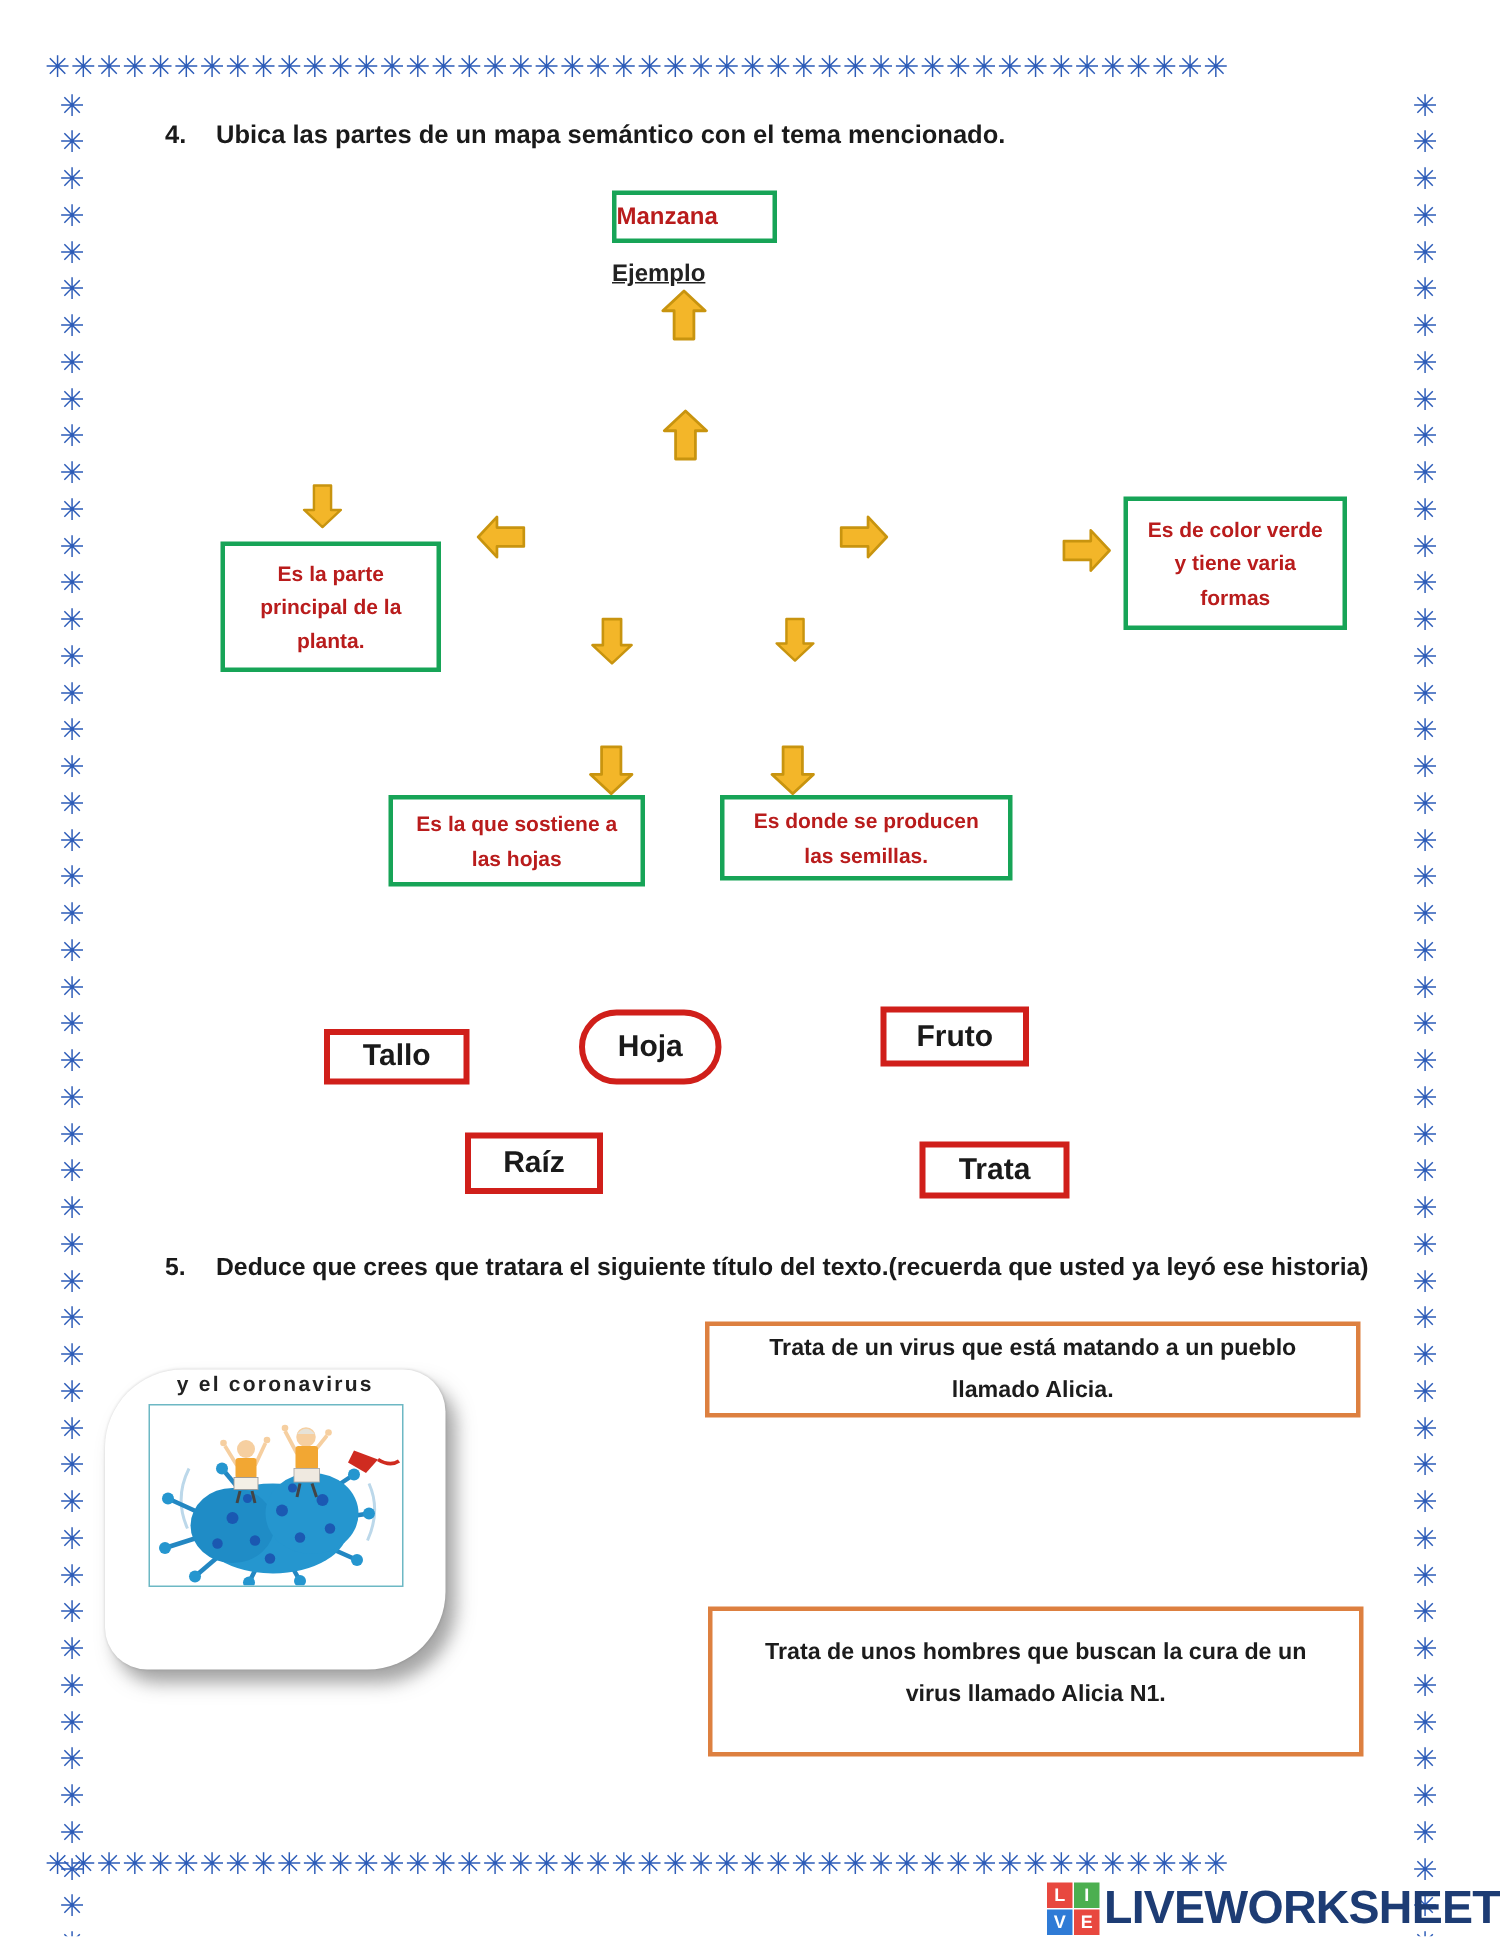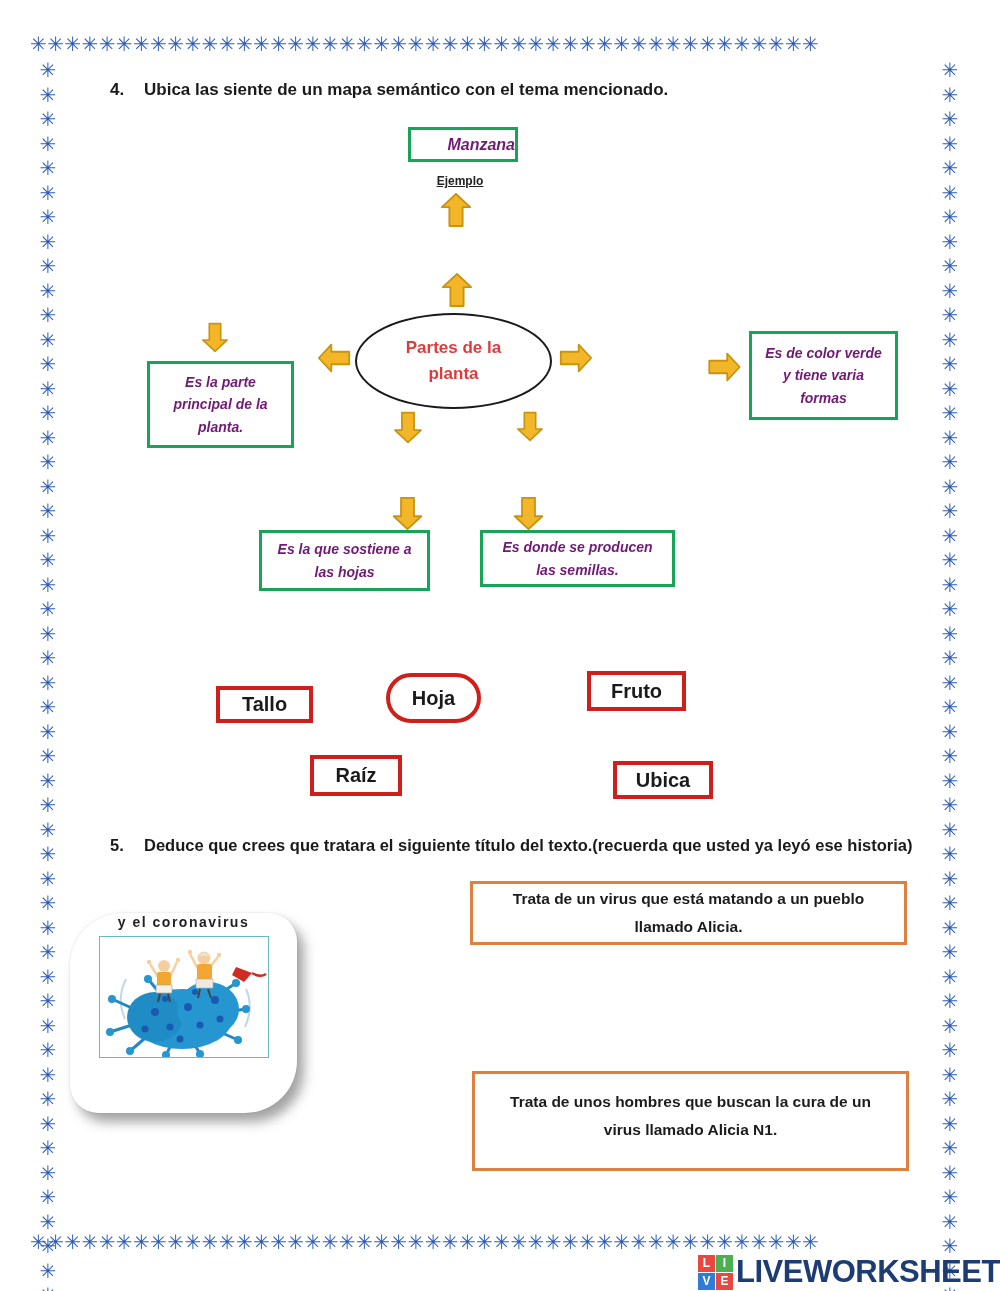--- a/index.html
+++ b/index.html
@@ -17,31 +17,31 @@
   .b-left{left:36px;top:58px;height:1172px;}
   .b-right{left:938px;top:58px;height:1172px;}
 
   .q{position:absolute;display:flex;font-weight:bold;color:#1a1a1a;}
   .q4{left:110px;top:80px;font-size:17px;}
   .q5{left:110px;top:836px;font-size:16.5px;}
   .q .num{width:34px;flex:none;}
 
   
   .greenbox{position:absolute;border:3px solid #17a457;background:#fff;
-            display:flex;align-items:center;justify-content:flex-end;text-align:center;
-            font-weight:bold;color:#701a75;font-style:italic;}
+            display:flex;align-items:center;justify-content:flex-start;text-align:center;
+            font-weight:bold;color:#b91c1c;}
   .manzana{left:408px;top:127px;width:104px;height:29px;font-size:16px;}
   .hint{font-size:14px;line-height:1.6;padding:4px 8px;}
   .hint0{left:147px;top:361px;width:125px;height:73px;}
   .hint1{left:749px;top:331px;width:127px;height:75px;}
   .hint2{left:259px;top:530px;width:149px;height:47px;}
   .hint3{left:480px;top:530px;width:173px;height:43px;}
 
-  .ejemplo{position:absolute;left:408px;top:174px;width:104px;text-align:center;
-           font-size:12px;font-weight:bold;color:#222;text-decoration:underline;}
+  .ejemplo{position:absolute;left:408px;top:174px;width:104px;text-align:left;
+           font-size:16px;font-weight:bold;color:#222;text-decoration:underline;}
 
   .ellipse{position:absolute;left:355px;top:313px;width:193px;height:92px;
            border:2.5px solid #1a1a1a;border-radius:50%;
            display:flex;align-items:center;justify-content:center;text-align:center;}
   .ellipse .topic{width:125px;font-size:17px;line-height:1.55;font-weight:bold;color:#e03a3c;}
 
   .arrow{position:absolute;}
   .dir-down{transform:rotate(180deg);}
   .dir-left{transform:rotate(-90deg);}
   .dir-right{transform:rotate(90deg);}
@@ -90,21 +90,21 @@
 
 <div class="sheet">
 
   <div class="b-row b-top">✳✳✳✳✳✳✳✳✳✳✳✳✳✳✳✳✳✳✳✳✳✳✳✳✳✳✳✳✳✳✳✳✳✳✳✳✳✳✳✳✳✳✳✳✳✳</div>
   <div class="b-row b-bottom">✳✳✳✳✳✳✳✳✳✳✳✳✳✳✳✳✳✳✳✳✳✳✳✳✳✳✳✳✳✳✳✳✳✳✳✳✳✳✳✳✳✳✳✳✳✳</div>
   <div class="b-col b-left">✳✳✳✳✳✳✳✳✳✳✳✳✳✳✳✳✳✳✳✳✳✳✳✳✳✳✳✳✳✳✳✳✳✳✳✳✳✳✳✳✳✳✳✳✳✳✳✳✳✳✳✳✳✳✳</div>
   <div class="b-col b-right">✳✳✳✳✳✳✳✳✳✳✳✳✳✳✳✳✳✳✳✳✳✳✳✳✳✳✳✳✳✳✳✳✳✳✳✳✳✳✳✳✳✳✳✳✳✳✳✳✳✳✳✳✳✳✳</div>
 
   <div class="q q4">
     <span class="num">4.</span>
-    <span>Ubica las siente de un mapa semántico con el tema mencionado.</span>
+    <span>Ubica las partes de un mapa semántico con el tema mencionado.</span>
   </div>
 
   <div class="greenbox manzana">
     <span>Manzana</span>
   </div>
   <div class="ejemplo">Ejemplo</div>
 
   <svg class="arrow dir-up" style="left:440px;top:192px;" width="32" height="36" viewBox="0 0 34 38">
       <polygon points="17,2 32,16 24,16 24,36 10,36 10,16 2,16" fill="#f3b629" stroke="#c8940f" stroke-width="2" stroke-linejoin="round"></polygon>
     </svg>
@@ -129,23 +129,20 @@
   <svg class="arrow dir-down" style="left:514px;top:411px;" width="32" height="31" viewBox="0 0 34 38">
       <polygon points="17,2 32,16 24,16 24,36 10,36 10,16 2,16" fill="#f3b629" stroke="#c8940f" stroke-width="2" stroke-linejoin="round"></polygon>
     </svg>
   <svg class="arrow dir-down" style="left:391px;top:496px;" width="33" height="35" viewBox="0 0 34 38">
       <polygon points="17,2 32,16 24,16 24,36 10,36 10,16 2,16" fill="#f3b629" stroke="#c8940f" stroke-width="2" stroke-linejoin="round"></polygon>
     </svg>
   <svg class="arrow dir-down" style="left:512px;top:496px;" width="33" height="35" viewBox="0 0 34 38">
       <polygon points="17,2 32,16 24,16 24,36 10,36 10,16 2,16" fill="#f3b629" stroke="#c8940f" stroke-width="2" stroke-linejoin="round"></polygon>
     </svg>
 
-  <div class="ellipse">
-    <div class="topic">Partes de la planta</div>
-  </div>
 
   <div class="greenbox hint hint0">
       <span>Es la parte principal de la planta.</span>
     </div>
   <div class="greenbox hint hint1">
       <span>Es de color verde y tiene varia formas</span>
     </div>
   <div class="greenbox hint hint2">
       <span>Es la que sostiene a las hojas</span>
     </div>
@@ -159,21 +156,21 @@
   <div class="redbox ans1">
       <span>Hoja</span>
     </div>
   <div class="redbox ans2">
       <span>Fruto</span>
     </div>
   <div class="redbox ans3">
       <span>Raíz</span>
     </div>
   <div class="redbox ans4">
-      <span>Ubica</span>
+      <span>Trata</span>
     </div>
 
   <div class="q q5">
     <span class="num">5.</span>
     <span>Deduce que crees que tratara el siguiente título del texto.(recuerda que usted ya leyó ese historia)</span>
   </div>
 
   <div class="cover">
     <div class="subtitle">y el coronavirus</div>
     <div class="frame">

